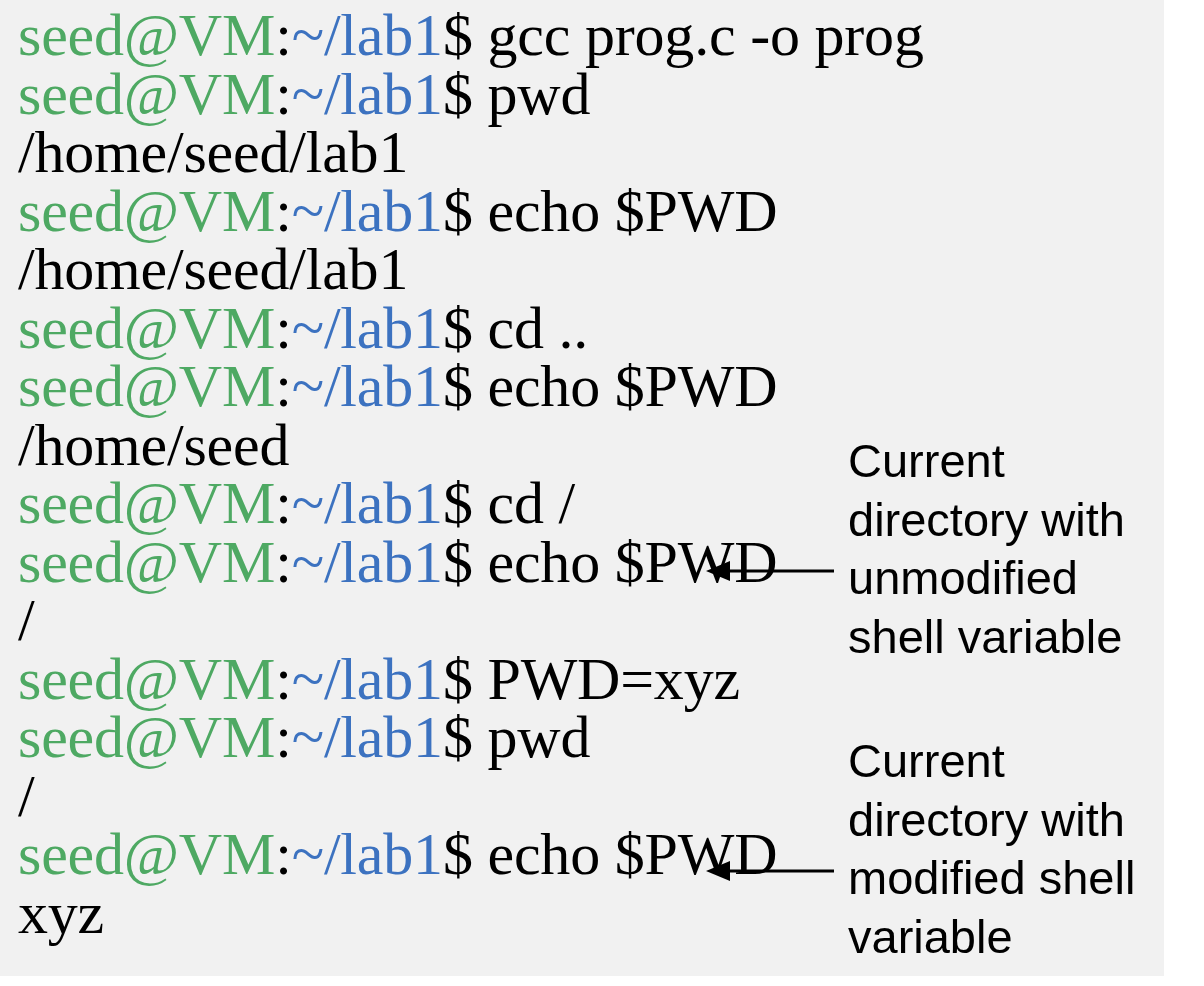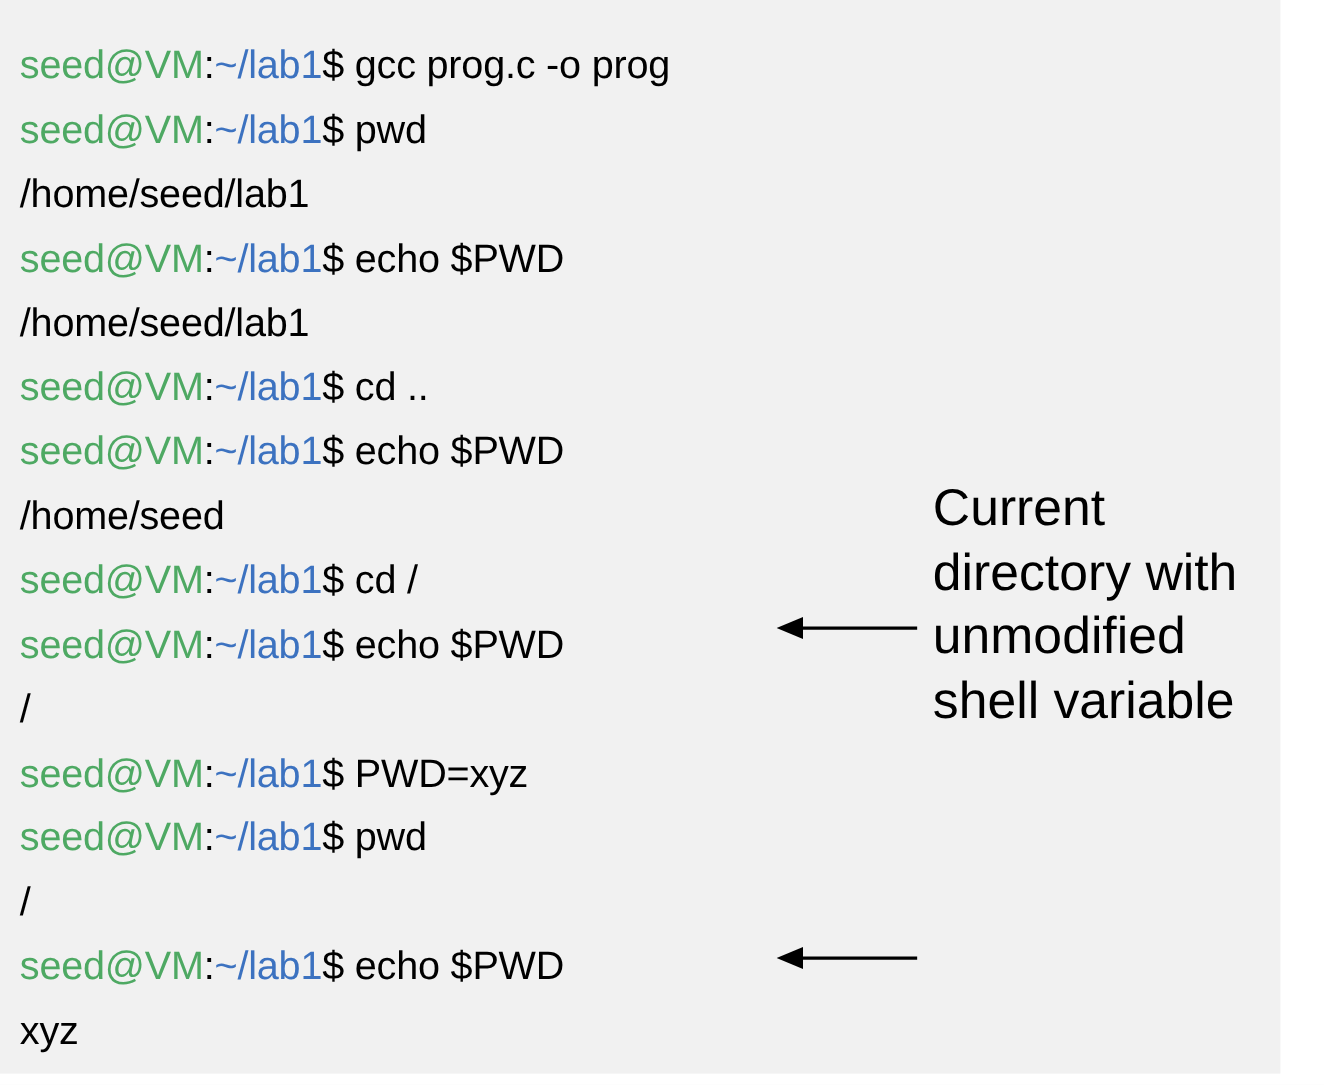--- a/index.html
+++ b/index.html
@@ -23,27 +23,26 @@
     height: 976px;
     background: #f1f1f1;
   }
 
   
   #terminal {
     position: absolute;
     left: 18px;
     top: 6px;
     width: 1000px;
-    font-family: Liberation Sans, sans-serif;
-    font-size: 36px;
+    font-family: Liberation Serif, serif;
+    font-size: 60px;
     line-height: 58.5px;
     color: #000000;
     white-space: pre;
     letter-spacing: -0.2px;
-    margin-top: 24px;
   }
   .tline {
     height: 58.5px;
     white-space: pre;
   }
   .u { color: #4ea963; }
   .c { color: #000000; }
   .p { color: #3c72c0; }
   .r { color: #000000; }
 
@@ -85,14 +84,15 @@
 
   <div class="arrow" id="arrow-2">
     <svg width="128" height="26" viewBox="0 0 128 26" xmlns="http://www.w3.org/2000/svg">
       <line x1="20" y1="13" x2="128" y2="13" stroke="#000000" stroke-width="3"></line>
       <polygon points="0,13 24,3 24,23" fill="#000000"></polygon>
     </svg>
   </div>
 
   <div class="annot" id="annot-1">Current directory with unmodified shell variable</div>
 
+  <div class="annot" id="annot-2">Current directory with modified shell variable</div>
 
 </div>
 
 </body></html>

